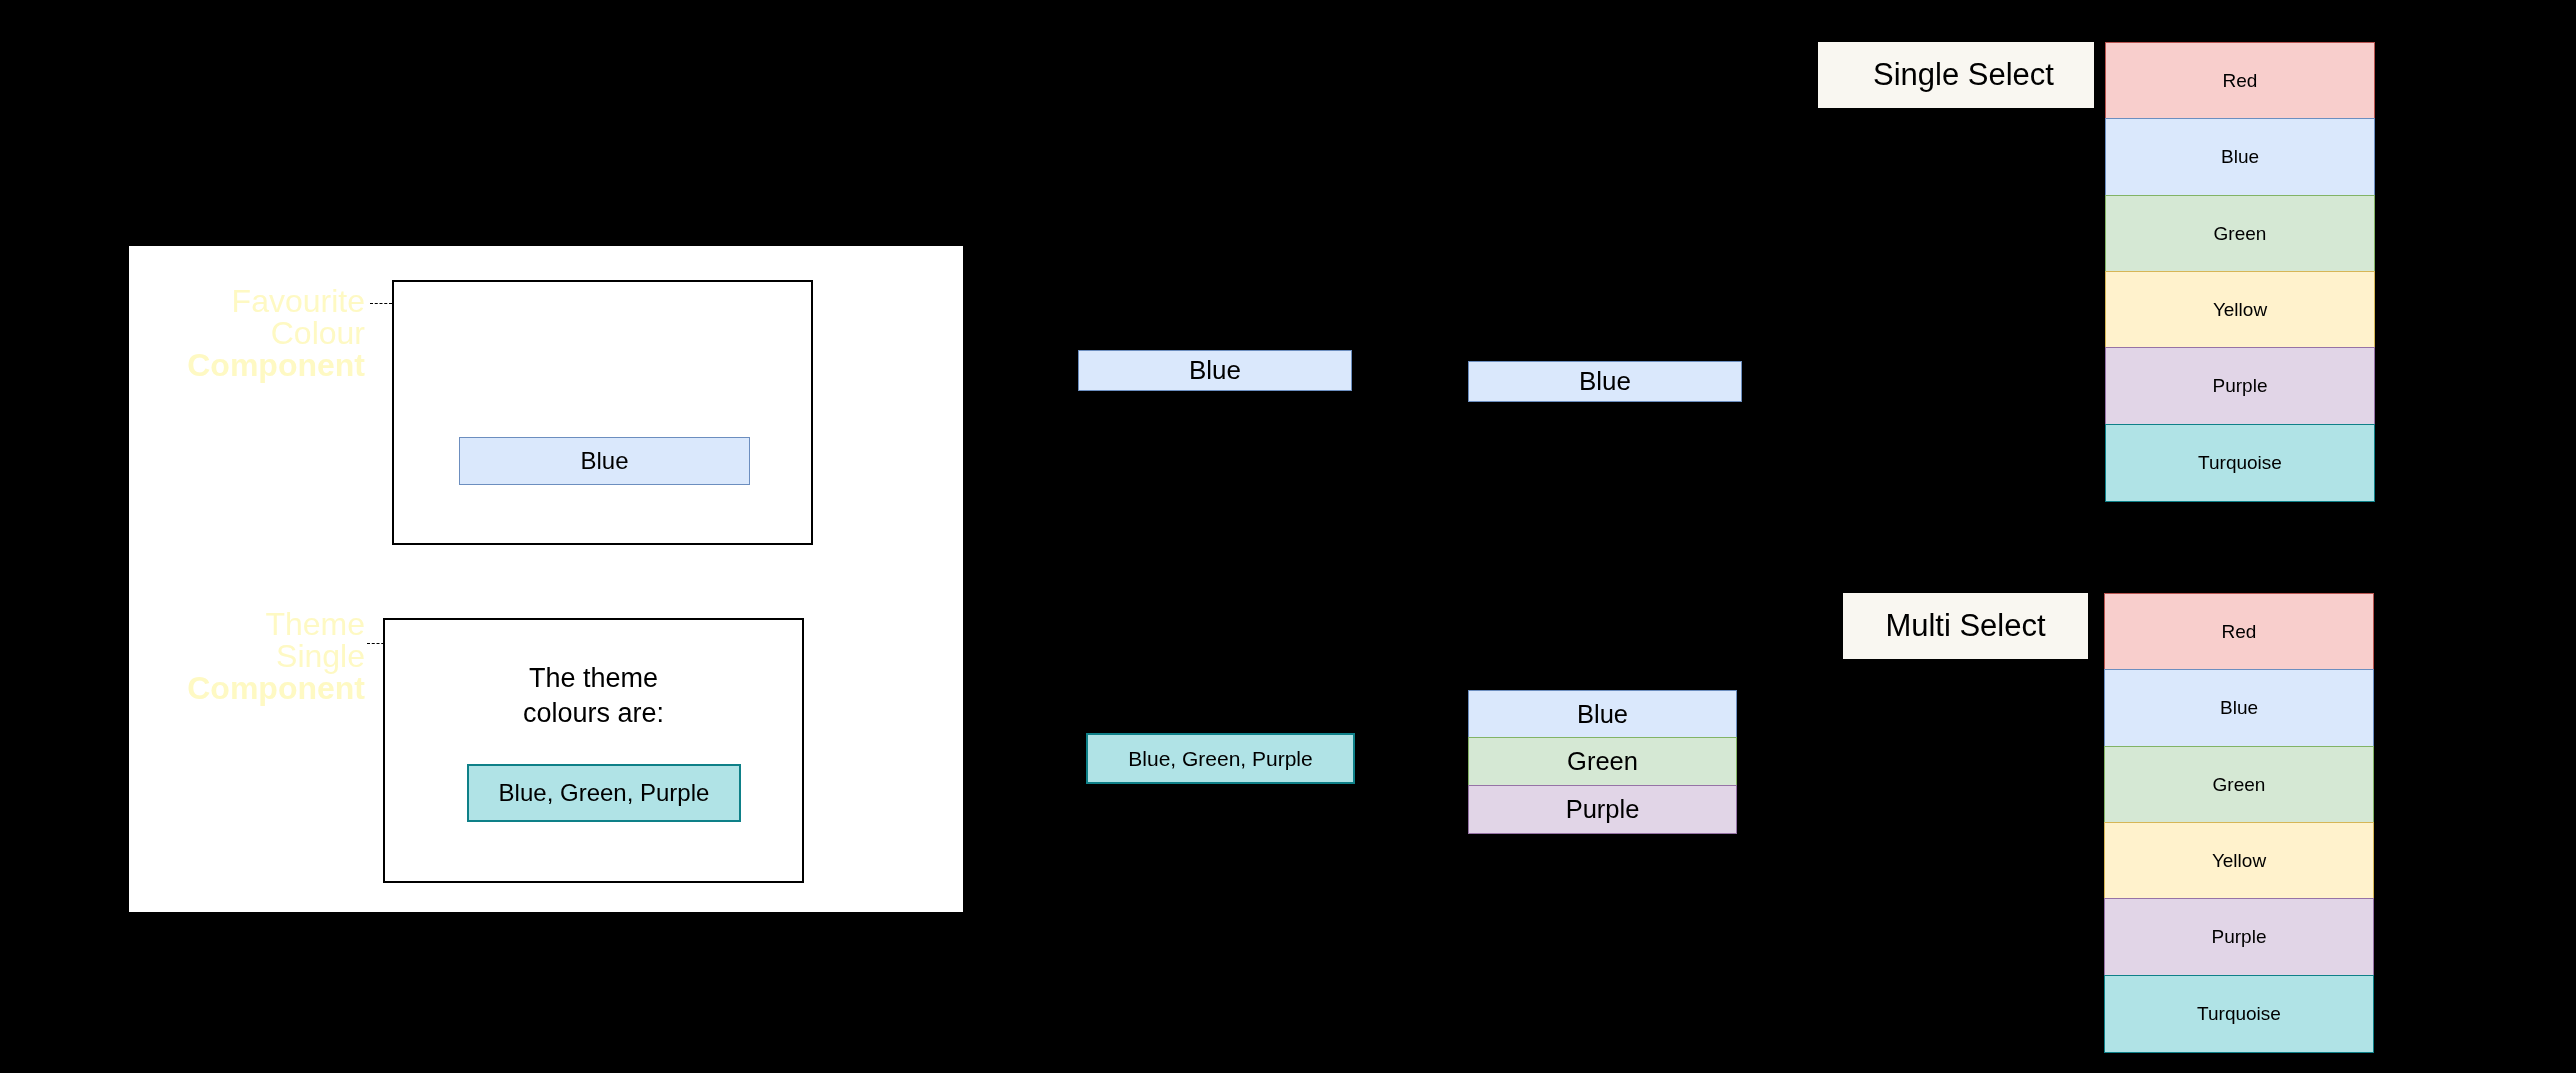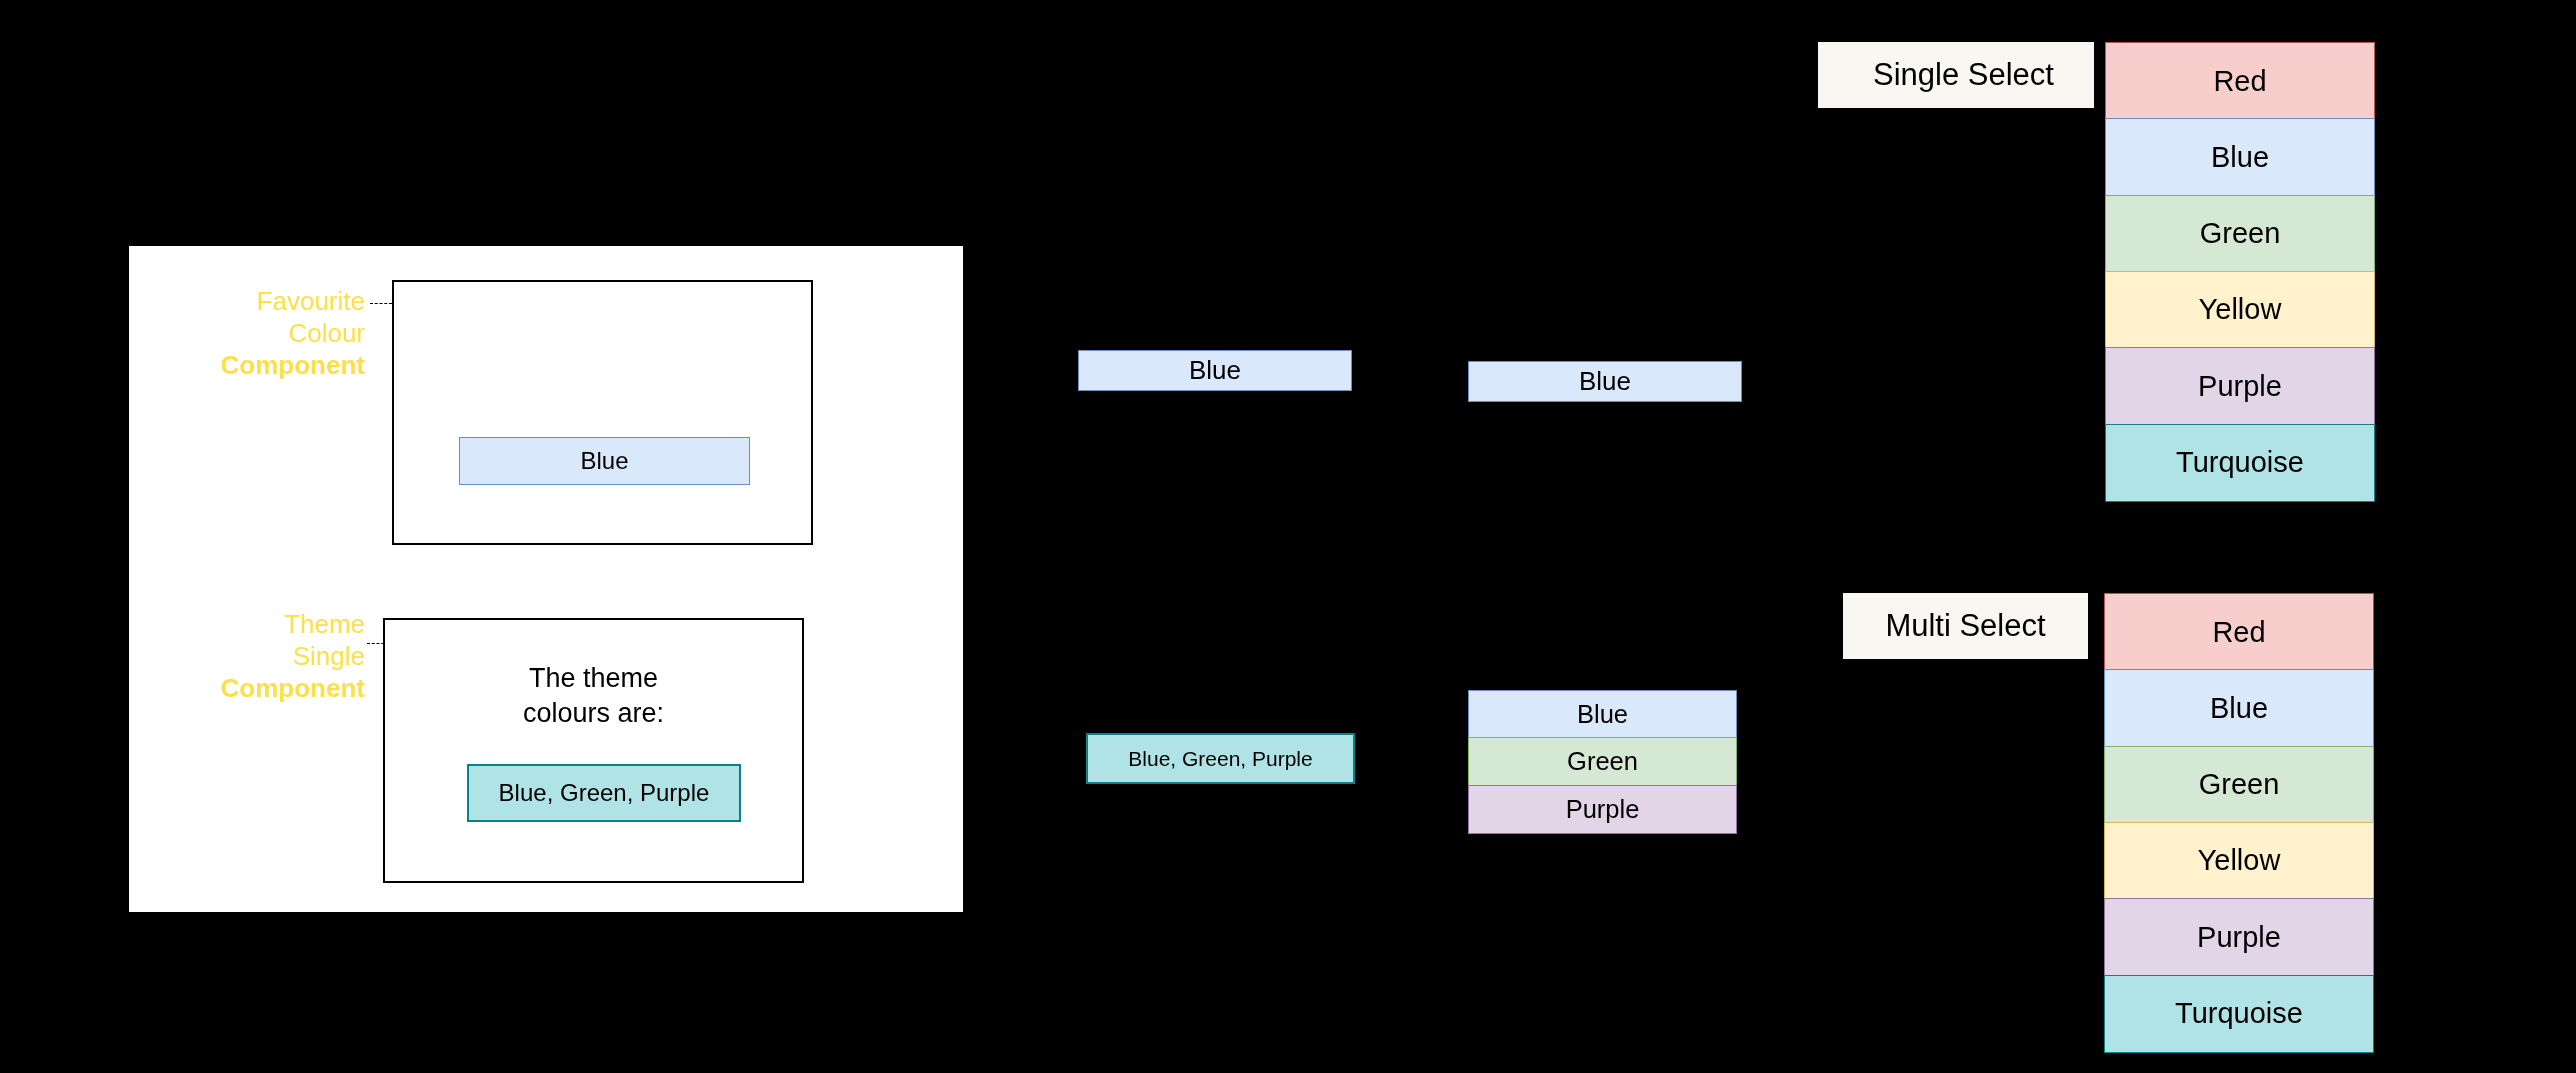--- a/index.html
+++ b/index.html
@@ -29,22 +29,22 @@
     left: 129px;
     top: 246px;
     width: 834px;
     height: 666px;
   }
 
   
   .comp-label {
     position: absolute;
     text-align: right;
-    color: #fde047;
-    font-size: 26px;
+    color: #fef9c3;
+    font-size: 32px;
     line-height: 32px;
     white-space: nowrap;
   }
   .comp-label .strong { font-weight: bold; }
 
   
   .leader {
     position: absolute;
     border-top: 1.7px dashed #000000;
     height: 0;
@@ -80,21 +80,21 @@
   }
 
   
   .select-list { position: absolute; }
   .select-row {
     box-sizing: border-box;
     display: flex;
     align-items: center;
     justify-content: center;
     color: #000000;
-    font-size: 29px;
+    font-size: 19px;
     border-width: 1.7px;
     border-style: solid;
   }
 
   
   .select-title {
     position: absolute;
     background: #f9f7f1;
     color: #000000;
     font-size: 31px;

